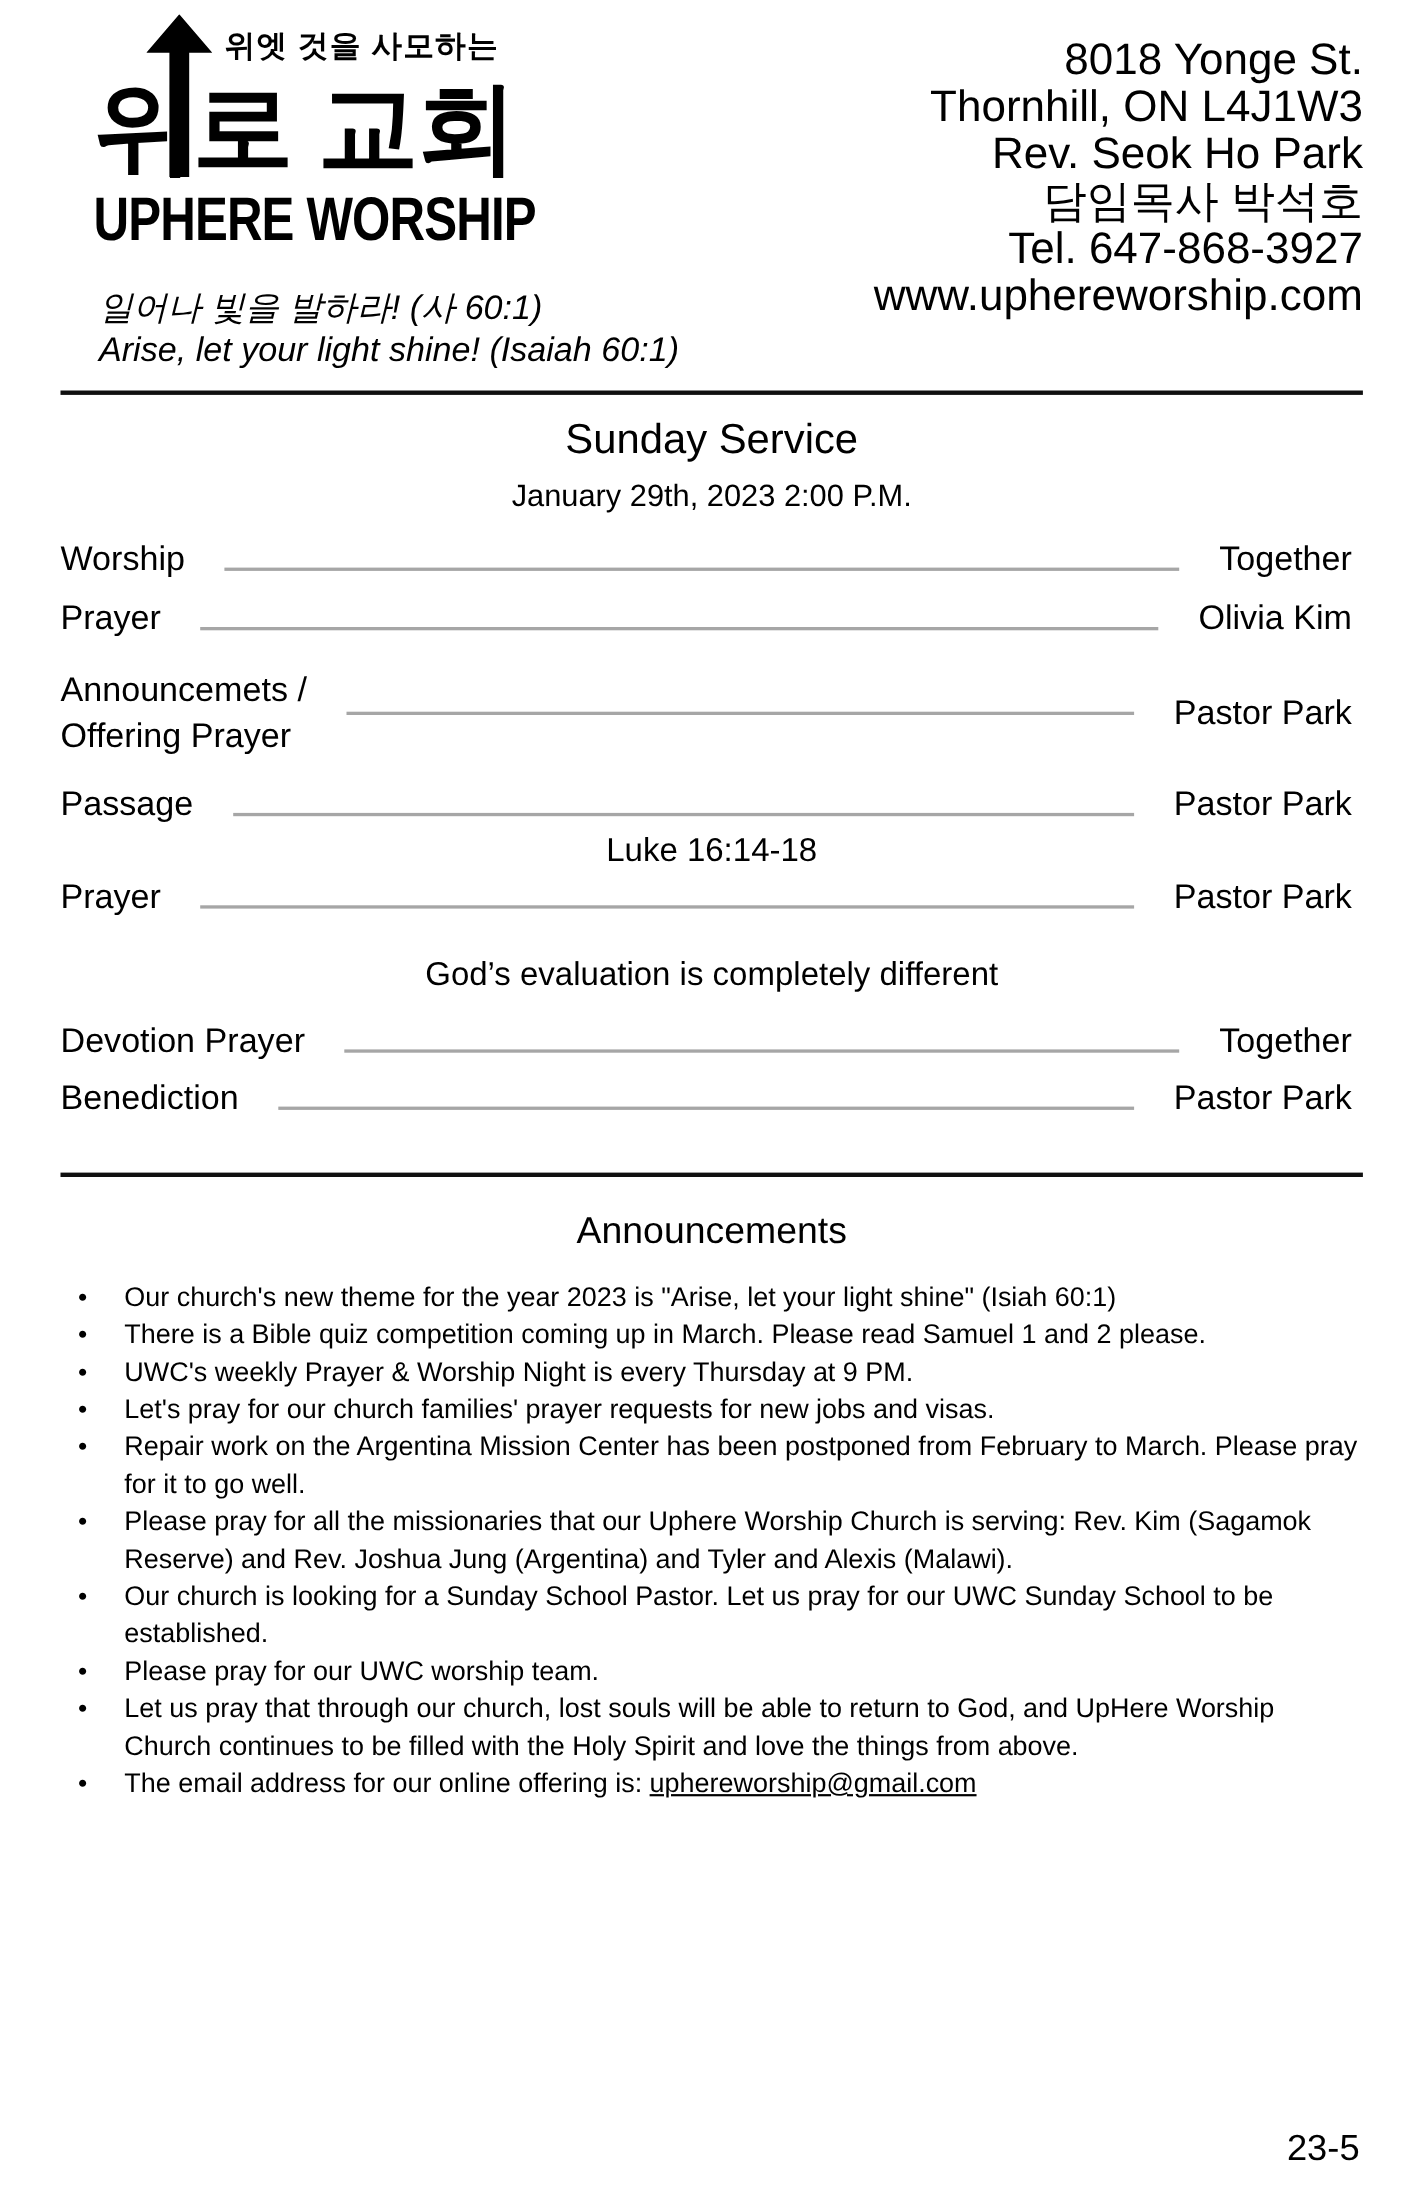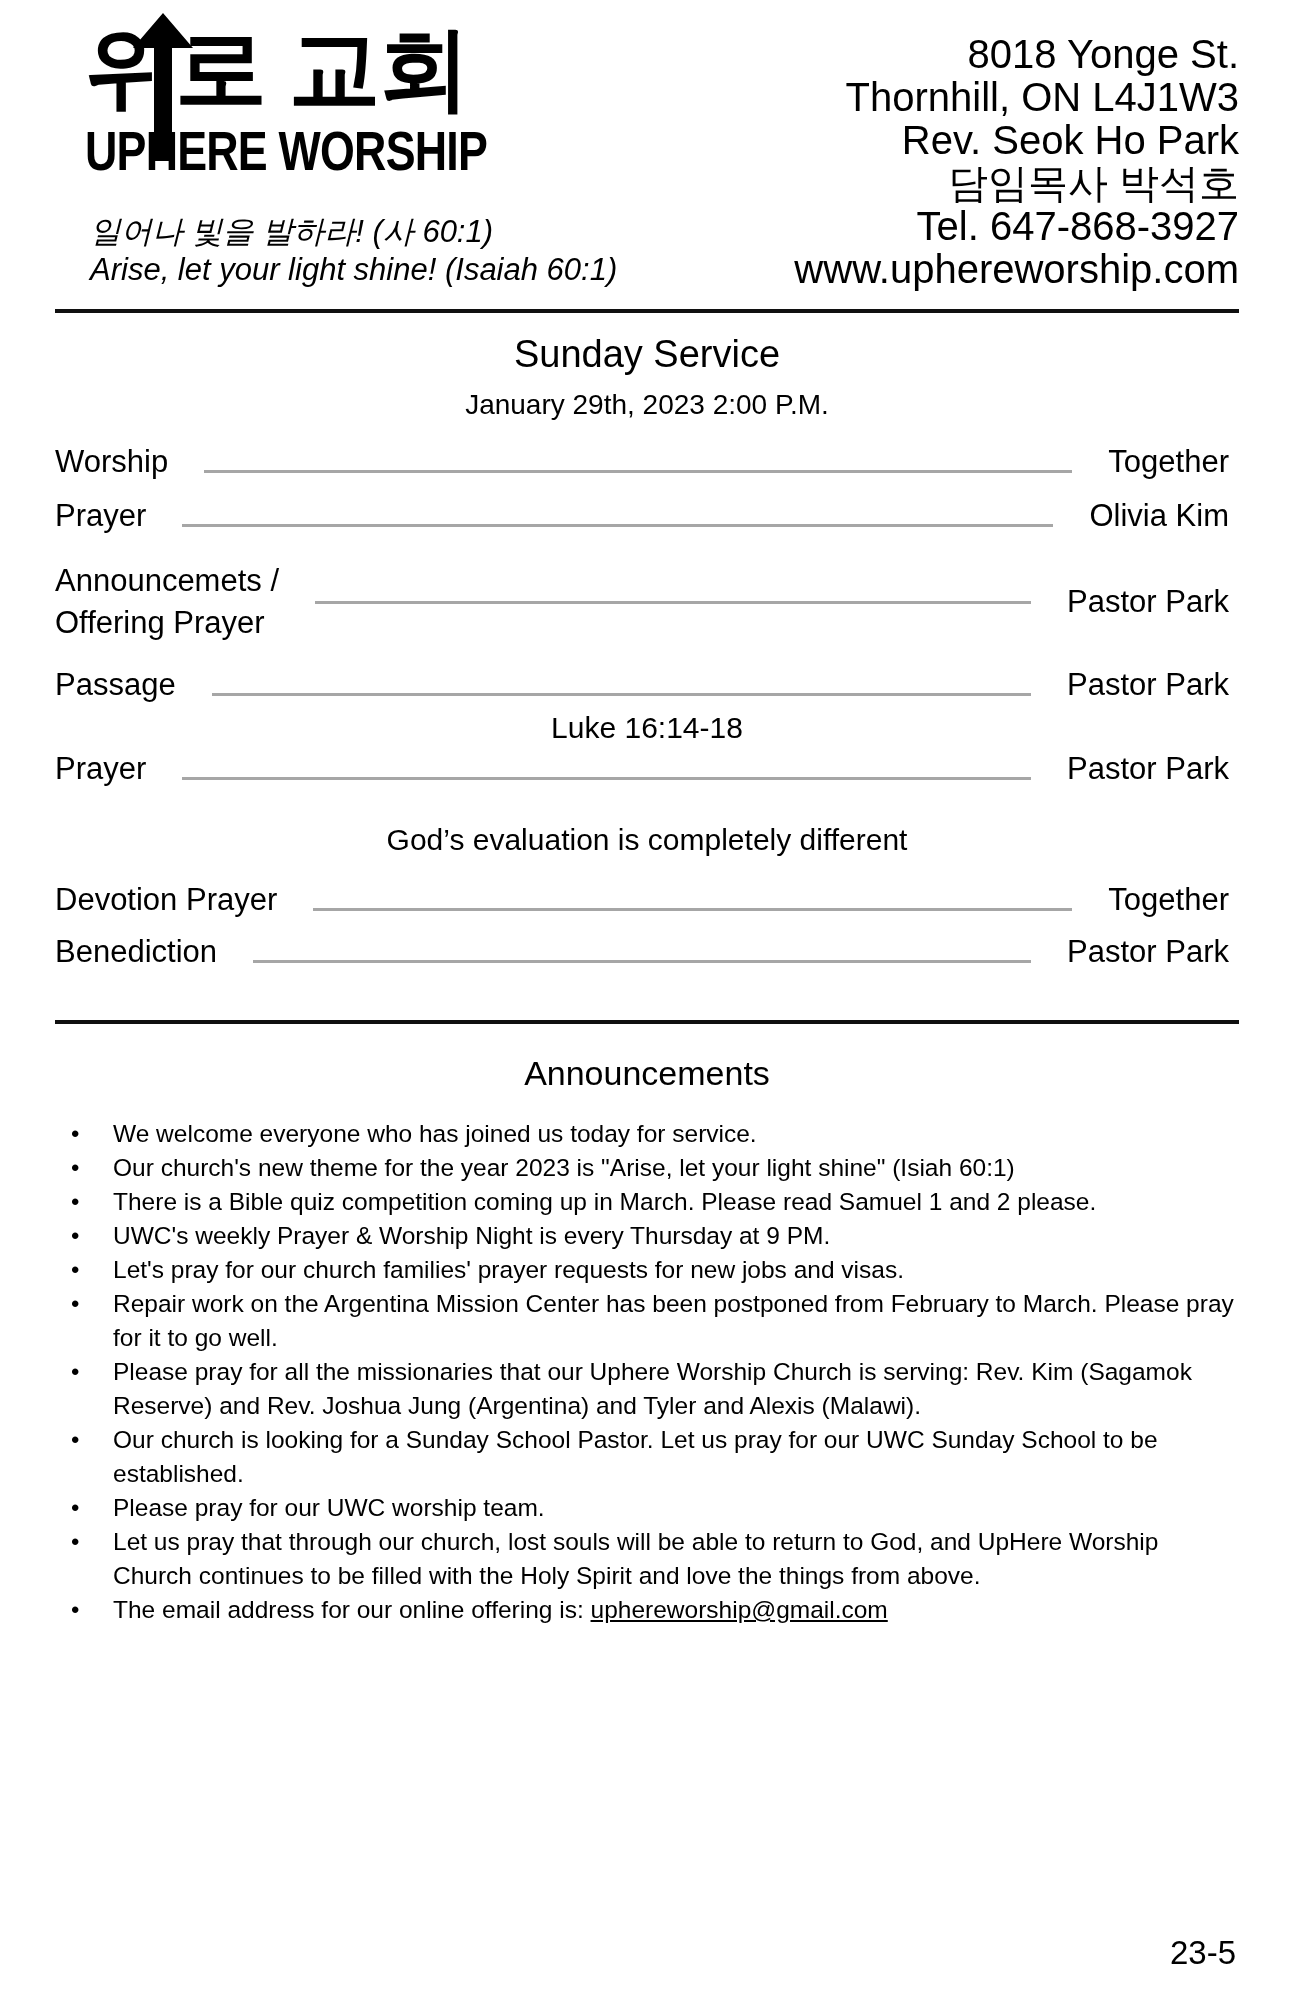--- a/index.html
+++ b/index.html
@@ -58,20 +58,21 @@
 </head>
 <body>
 
 <div class="page">
 
   <div class="header">
     <div class="logo-block">
       <svg class="logo-arrow" width="60" height="148" viewBox="0 0 60 148" aria-hidden="true">
         <polygon points="30,0 60,35 39,35 39,148 21,148 21,35 0,35" fill="#000"></polygon>
       </svg>
+      <div class="logo-small">위엣 것을 사모하는</div>
       <div class="logo-ko">위로 교회</div>
       <div class="logo-en">UPHERE WORSHIP</div>
       <div class="logo-verse first">일어나 빛을 발하라! (사 60:1)</div>
       <div class="logo-verse">Arise, let your light shine! (Isaiah 60:1)</div>
     </div>
     <div class="contact">
       <div>8018 Yonge St.</div>
       <div>Thornhill, ON L4J1W3</div>
       <div>Rev. Seok Ho Park</div>
       <div>담임목사 박석호</div>
@@ -132,21 +133,20 @@
       <span class="rule"></span>
       <span class="pwho">Pastor Park</span>
     </div>
   </div>
 
   <div class="divider two"></div>
 
   <div>
     <div class="ann-title">Announcements</div>
     <ul class="ann-list">
-      <li>We welcome everyone who has joined us today for service.</li>
       <li>Our church's new theme for the year 2023 is "Arise, let your light shine" (Isiah 60:1)</li>
       <li>There is a Bible quiz competition coming up in March. Please read Samuel 1 and 2 please.</li>
       <li>UWC's weekly Prayer &amp; Worship Night is every Thursday at 9 PM.</li>
       <li>Let's pray for our church families' prayer requests for new jobs and visas.</li>
       <li>Repair work on the Argentina Mission Center has been postponed from February to March. Please pray for it to go well.</li>
       <li>Please pray for all the missionaries that our Uphere Worship Church is serving: Rev. Kim (Sagamok Reserve) and Rev. Joshua Jung (Argentina) and Tyler and Alexis (Malawi).</li>
       <li>Our church is looking for a Sunday School Pastor. Let us pray for our UWC Sunday School to be established.</li>
       <li>Please pray for our UWC worship team.</li>
       <li>Let us pray that through our church, lost souls will be able to return to God, and UpHere Worship Church continues to be filled with the Holy Spirit and love the things from above.</li>
       <li><span>The email address for our online offering is: </span><span class="email-link">uphereworship@gmail.com</span></li>

